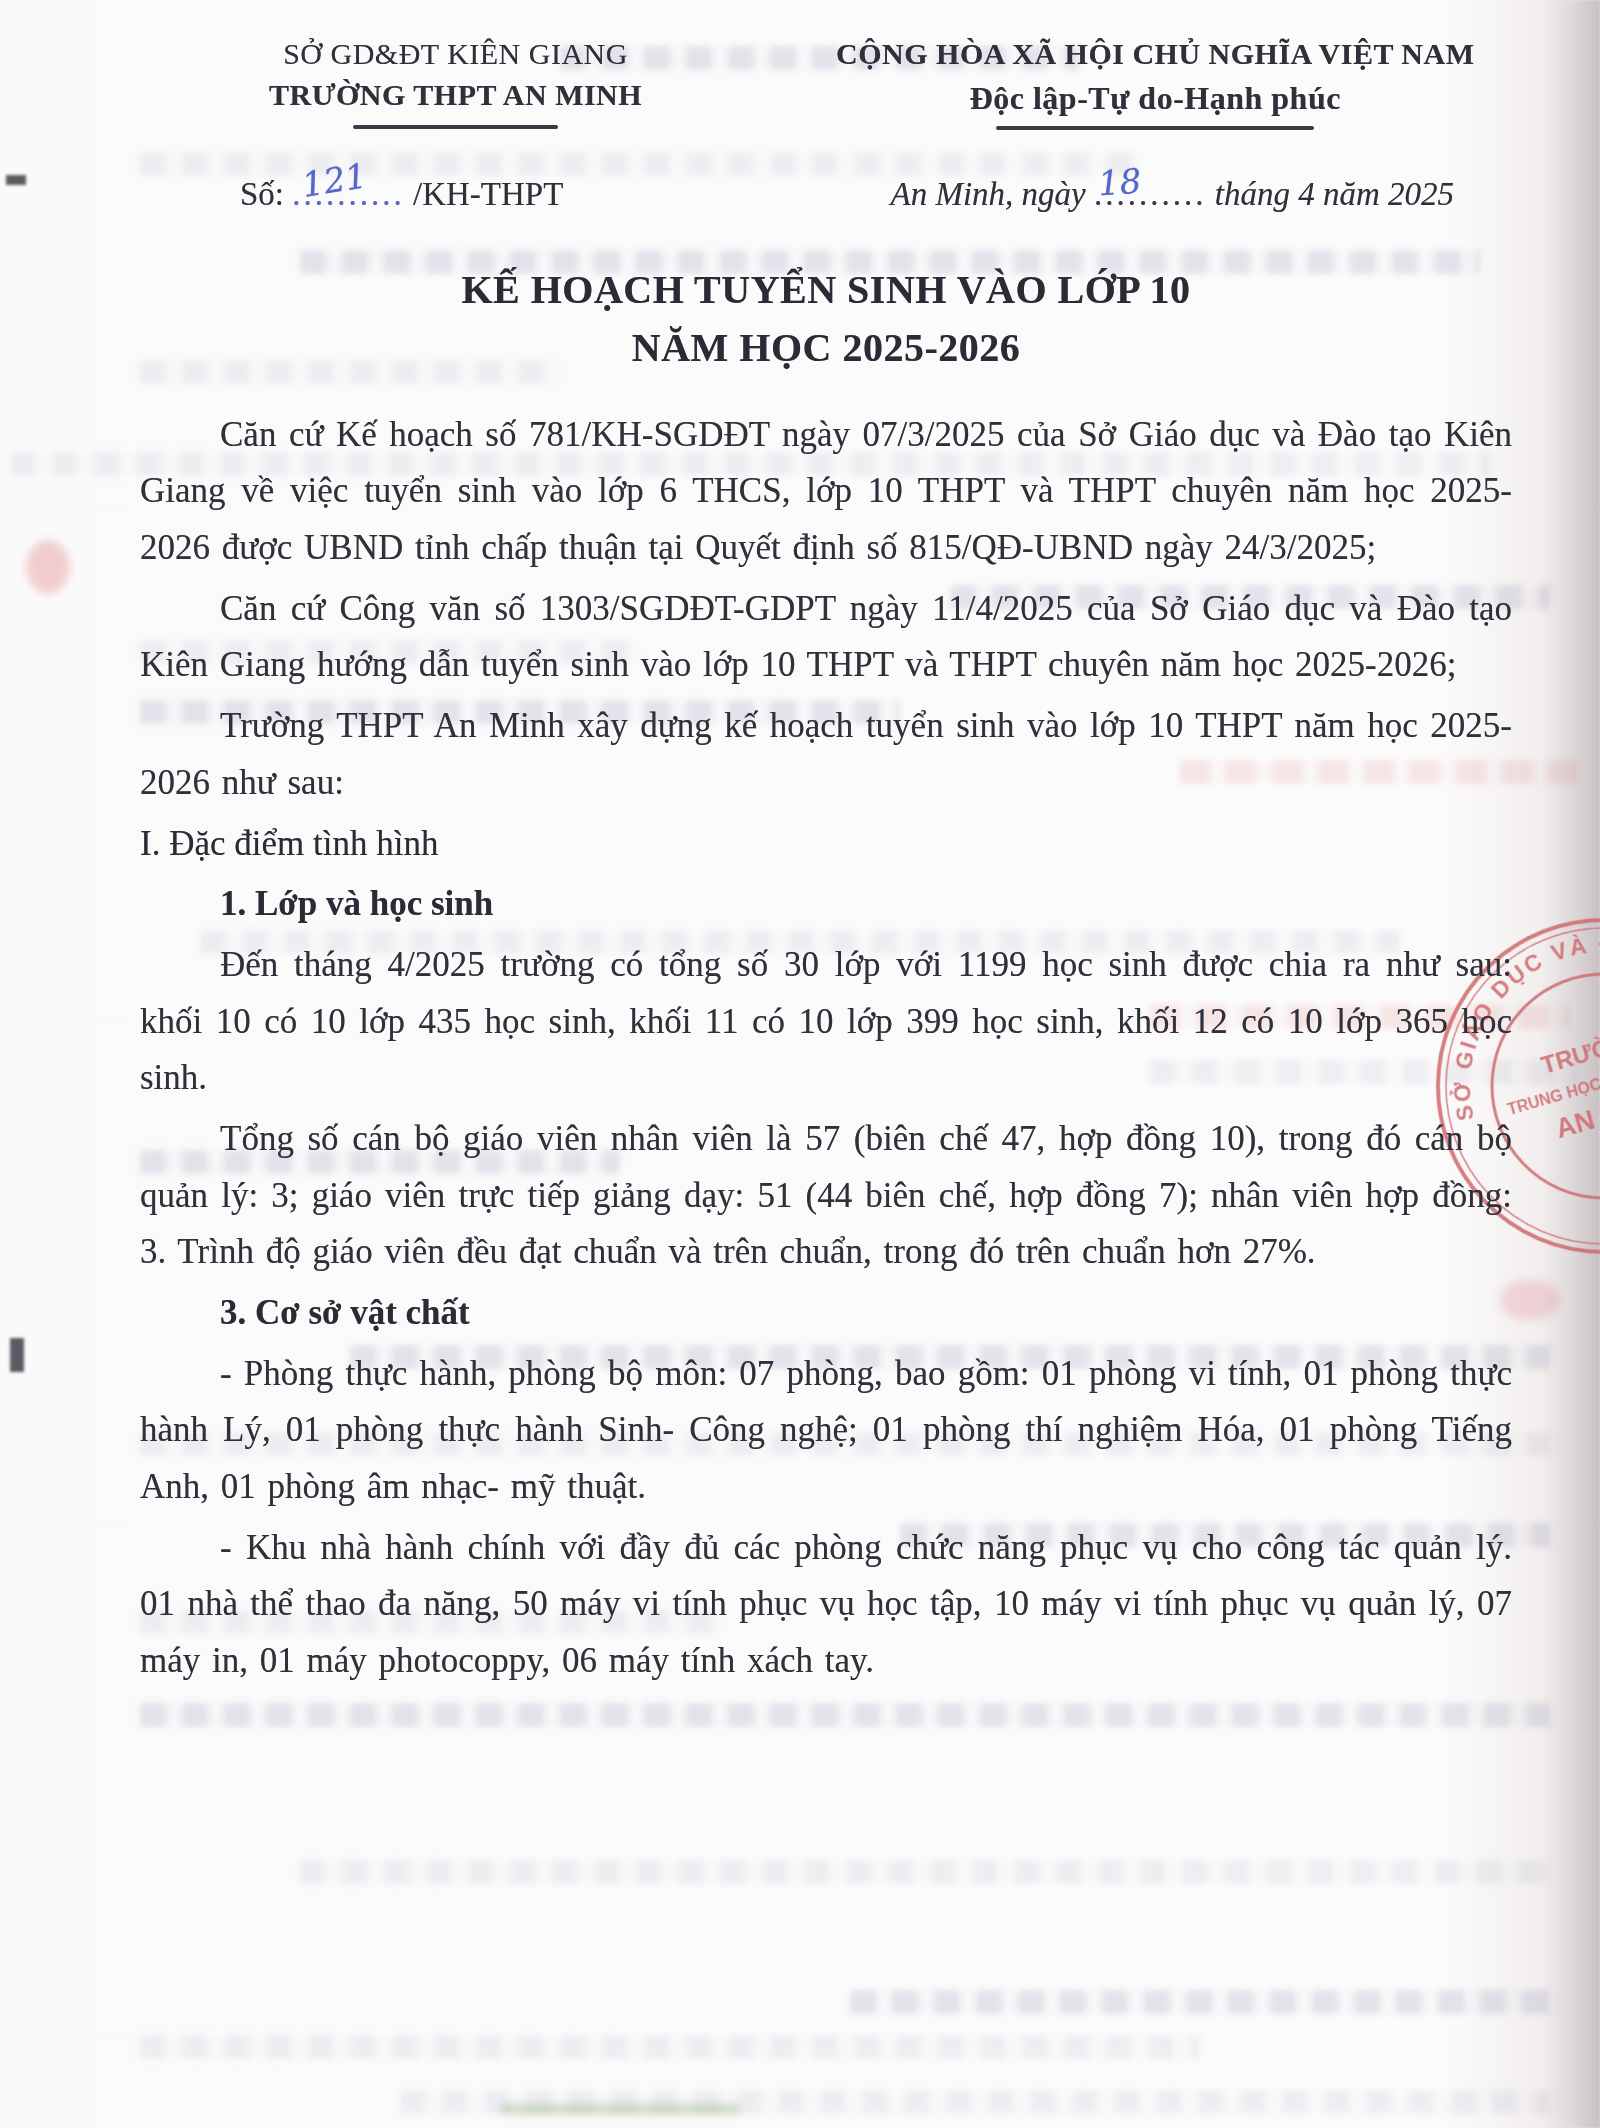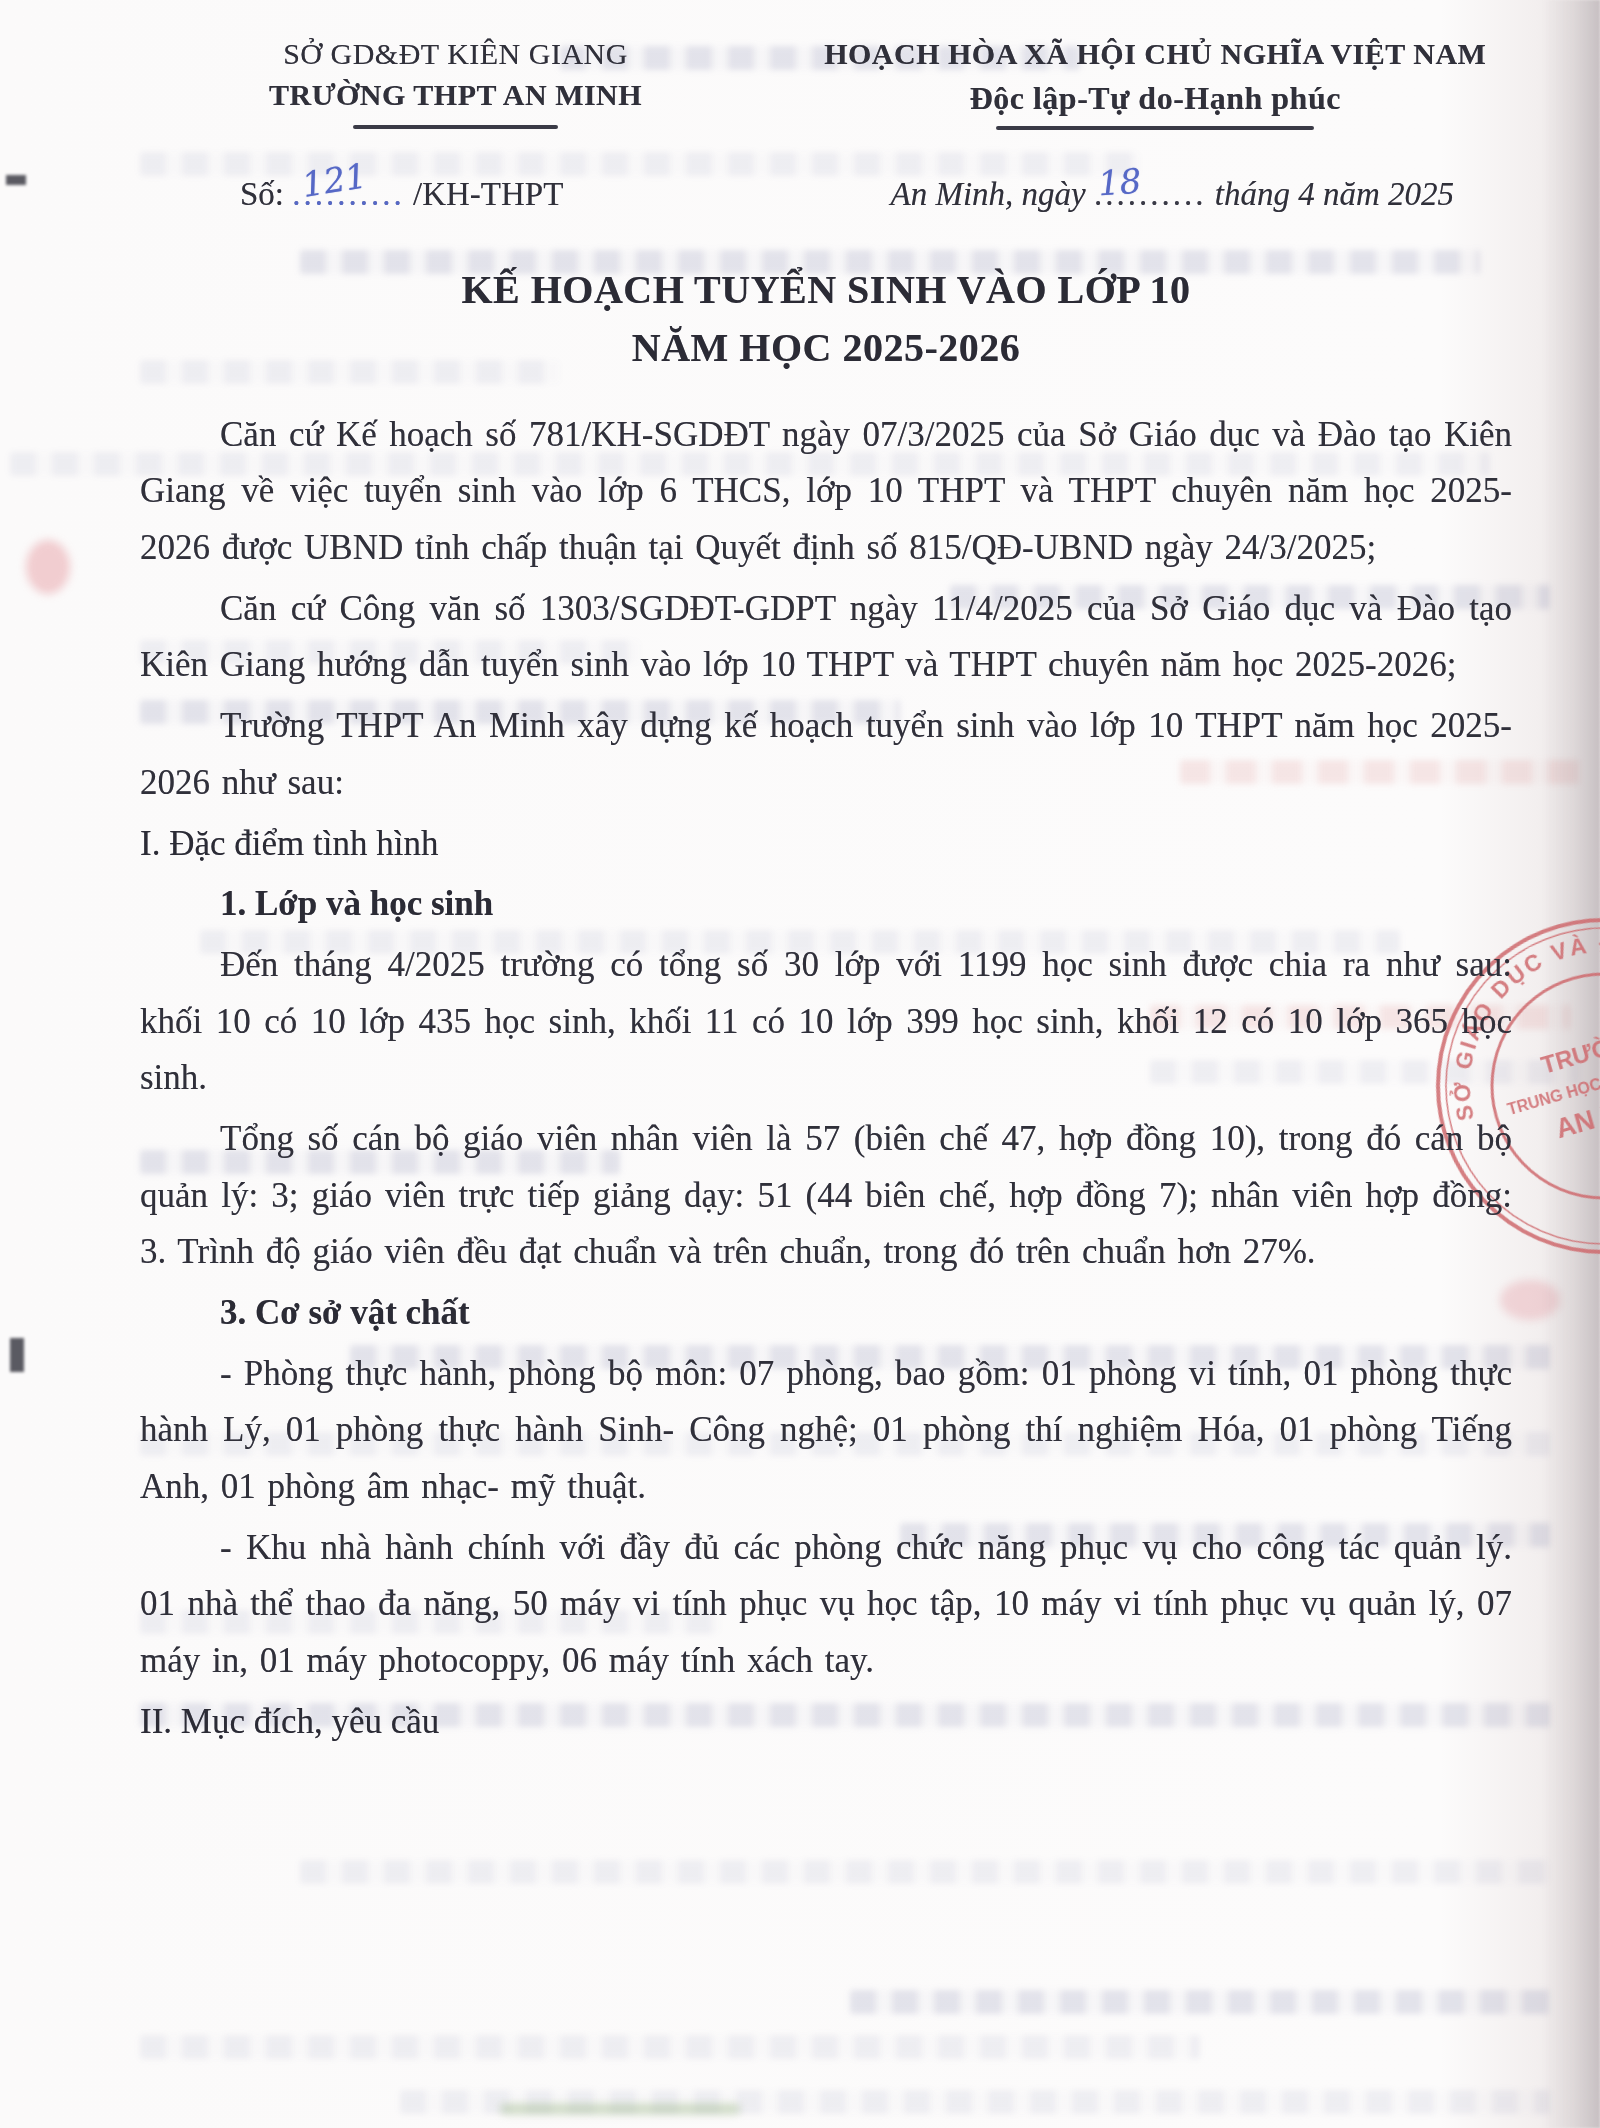--- a/index.html
+++ b/index.html
@@ -123,21 +123,21 @@
 
   <div class="content">
 
     <header class="doc-header">
       <div class="hdr-left">
         <div class="txt">SỞ GD&amp;ĐT KIÊN GIANG</div>
         <div class="org-name txt">TRƯỜNG THPT AN MINH</div>
         <div class="rule rule-left"></div>
       </div>
       <div class="hdr-right">
-        <div class="txt">HOẠCH HÒA XÃ HỘI CHỦ NGHĨA VIỆT NAM</div>
+        <div class="txt">CỘNG HÒA XÃ HỘI CHỦ NGHĨA VIỆT NAM</div>
         <div class="motto txt">Độc lập-Tự do-Hạnh phúc</div>
         <div class="rule rule-right"></div>
       </div>
     </header>
 
     <div class="meta-row">
       <div class="doc-no txt">
         <span>Số:</span>
         <span class="dotline"><span class="handwritten">121</span><span class="dots blue">..........</span></span>
         <span>/KH-THPT</span>
@@ -162,16 +162,15 @@
       <div class="heading txt">I. Đặc điểm tình hình</div>
       <div class="sub txt">1. Lớp và học sinh</div>
       <p class="txt">Đến tháng 4/2025 trường có tổng số 30 lớp với 1199 học sinh được chia ra như sau: khối 10 có 10 lớp 435 học sinh, khối 11 có 10 lớp 399 học sinh, khối 12 có 10 lớp 365 học sinh.</p>
 
       <p class="txt">Tổng số cán bộ giáo viên nhân viên là 57 (biên chế 47, hợp đồng 10), trong đó cán bộ quản lý: 3; giáo viên trực tiếp giảng dạy: 51 (44 biên chế, hợp đồng 7); nhân viên hợp đồng: 3. Trình độ giáo viên đều đạt chuẩn và trên chuẩn, trong đó trên chuẩn hơn 27%.</p>
 
       <div class="sub txt">3. Cơ sở vật chất</div>
       <p class="txt">- Phòng thực hành, phòng bộ môn: 07 phòng, bao gồm: 01 phòng vi tính, 01 phòng thực hành Lý, 01 phòng thực hành Sinh- Công nghệ; 01 phòng thí nghiệm Hóa, 01 phòng Tiếng Anh, 01 phòng âm nhạc- mỹ thuật.</p>
       <p class="txt">- Khu nhà hành chính với đầy đủ các phòng chức năng phục vụ cho công tác quản lý. 01 nhà thể thao đa năng, 50 máy vi tính phục vụ học tập, 10 máy vi tính phục vụ quản lý, 07 máy in, 01 máy photocoppy, 06 máy tính xách tay.</p>
 
-      <div class="heading txt">II. Mục đích, yêu cầu</div>
     </div>
   </div>
 </div>
 
 </body></html>

